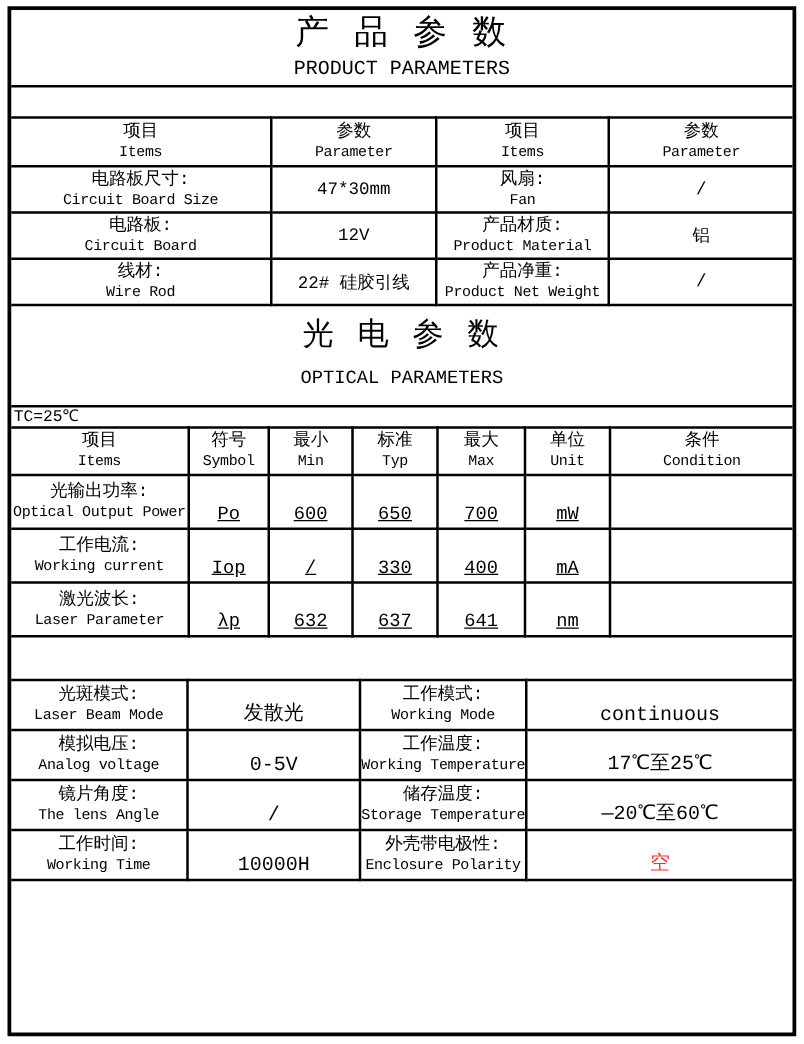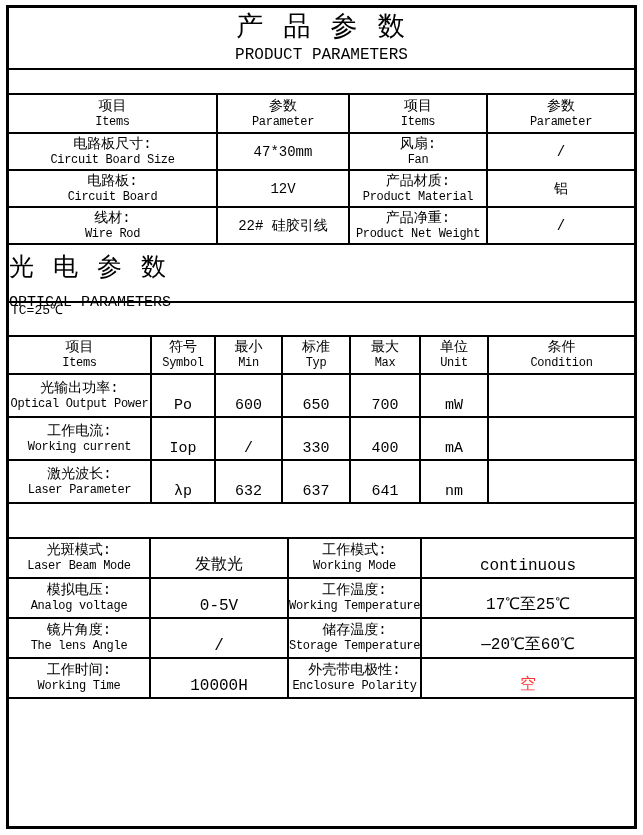--- a/index.html
+++ b/index.html
@@ -18,28 +18,28 @@
   table{border-collapse:collapse;table-layout:fixed;width:100%;flex:none;}
   td{border:2px solid #000;padding:0;text-align:center;vertical-align:middle;overflow:hidden;}
   td:first-child{border-left:none;}
   td:last-child{border-right:none;}
   .cn{font-size:14px;line-height:17px;}
   .en{font-size:12px;line-height:15px;letter-spacing:-0.3px;white-space:nowrap;}
   #product-table thead tr{height:39px;}
   #product-table tbody tr{height:37px;}
   #product-table td.val div{font-size:14px;}
   
-  .section2{height:56px;box-sizing:border-box;text-align:left;padding-top:9px;flex:none;border-radius:28px;}
+  .section2{height:79px;box-sizing:border-box;text-align:center;padding-top:9px;flex:none;border-radius:28px;}
   .s2-cn{font-size:25px;line-height:30px;letter-spacing:2px;}
   .s2-en{font-size:15px;line-height:18px;margin-top:10px;}
-  .tc-row{height:34px;box-sizing:border-box;border-top:2px solid #000;flex:none;
+  .tc-row{height:17px;box-sizing:border-box;border-top:2px solid #000;flex:none;
           font-size:13px;line-height:15px;text-align:left;padding-left:2px;}
   #optical-table thead tr{height:38px;}
   #optical-table tbody tr{height:43px;}
-  #optical-table td.val{vertical-align:bottom;}
+  #optical-table td.val{vertical-align:bottom;text-decoration:underline;}
   #optical-table td.val div{font-size:15px;padding-bottom:2px;}
   #spec-table tr{height:40px;}
   #spec-table td.val{vertical-align:bottom;}
   #spec-table td.val div{font-size:16px;padding-bottom:2px;}
   .red{color:var(--red-mark,#ff3333);}
 </style>
 </head>
 <body>
 
 <div class="page">

